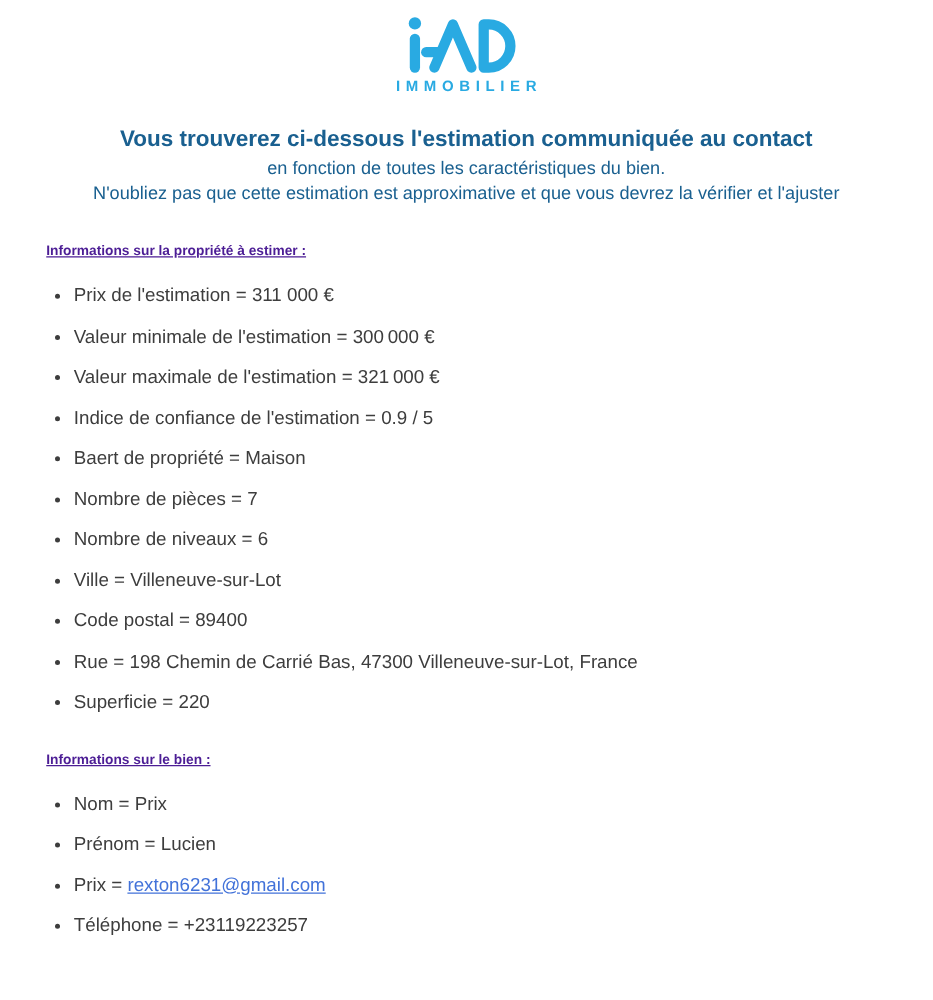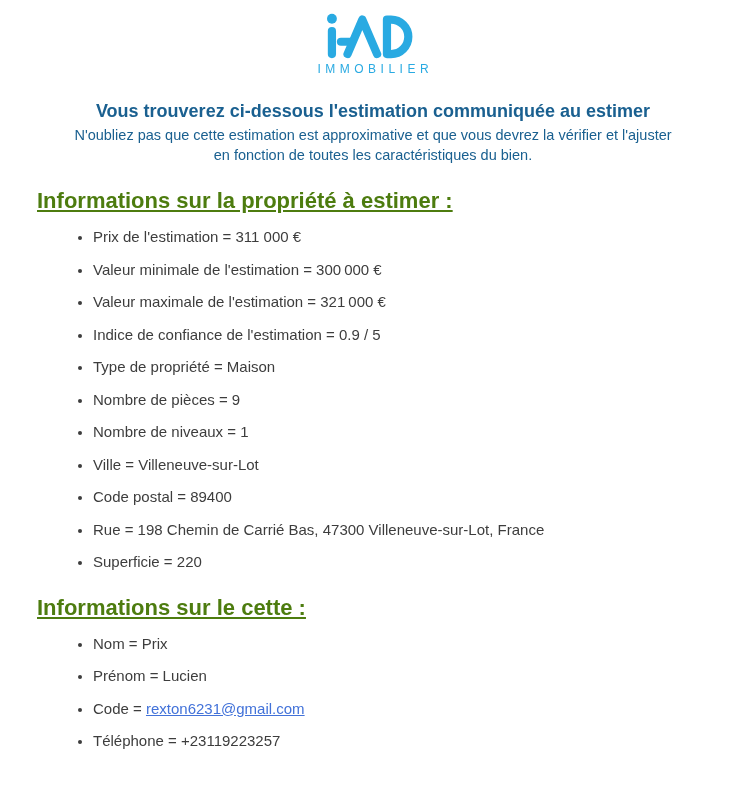--- a/index.html
+++ b/index.html
@@ -14,21 +14,21 @@
     width: 746px;
     height: 800px;
     padding-top: 13px;
     background: #ffffff;
   }
   
   .logo-block { text-align: center; }
   .logo-svg { display: block; margin: 0 auto; }
   .logo-sub {
     color: #29aae2;
-    font-weight: 400;
+    font-weight: 700;
     font-size: 12px;
     letter-spacing: 4.5px;
     padding-left: 4.5px; 
     margin-top: 3px;
     text-align: center;
   }
   
   .title {
     margin: 25px 30px 0;
     text-align: center;
@@ -40,30 +40,30 @@
   .subtitle {
     margin-top: 4px;
     text-align: center;
     font-size: 14.5px;
     line-height: 19.5px;
     color: #1a6090;
   }
   
   .section-heading {
     margin: 26px 0 0 37px;
-    font-size: 22px;
+    font-size: 11px;
     font-weight: 700;
-    color: #4d7c0f;
+    color: #4c1d95;
     text-decoration: underline;
     line-height: 20px;
   }
   .info-list {
     list-style: disc;
     margin: 16px 0 0 0;
-    padding-left: 93px;
+    padding-left: 59px;
   }
   .info-list li {
     font-size: 15px;
     line-height: 19.5px;
     color: #3d3d3d;
     margin-bottom: 13px;
   }
   .info-list li::marker { color: #3d3d3d; font-size: 13px; }
   .email-link {
     color: #4272d9;
@@ -86,44 +86,44 @@
         <path d="M28 50 L46 8 L64 50"></path>
 
         <path d="M76 50 L76 8 L81 8 A21 21 0 0 1 81 50 Z"></path>
       </g>
 
       <circle cx="9" cy="7" r="6" fill="#29aae2"></circle>
     </svg>
     <div class="logo-sub">IMMOBILIER</div>
   </div>
 
-  <h1 class="title">Vous trouverez ci-dessous l'estimation communiquée au estimer</h1>
+  <h1 class="title">Vous trouverez ci-dessous l'estimation communiquée au contact</h1>
   <div class="subtitle">
+    <div>en fonction de toutes les caractéristiques du bien.</div>
     <div>N'oubliez pas que cette estimation est approximative et que vous devrez la vérifier et l'ajuster</div>
-    <div>en fonction de toutes les caractéristiques du bien.</div>
   </div>
 
   <h2 class="section-heading">Informations sur la propriété à estimer :</h2>
   <ul class="info-list">
     <li>Prix de l'estimation = 311 000 €</li>
     <li>Valeur minimale de l'estimation = 300 000 €</li>
     <li>Valeur maximale de l'estimation = 321 000 €</li>
     <li>Indice de confiance de l'estimation = 0.9 / 5</li>
-    <li>Type de propriété = Maison</li>
-    <li>Nombre de pièces = 9</li>
-    <li>Nombre de niveaux = 1</li>
+    <li>Baert de propriété = Maison</li>
+    <li>Nombre de pièces = 7</li>
+    <li>Nombre de niveaux = 6</li>
     <li>Ville = Villeneuve-sur-Lot</li>
     <li>Code postal = 89400</li>
     <li>Rue = 198 Chemin de Carrié Bas, 47300 Villeneuve-sur-Lot, France</li>
     <li>Superficie = 220</li>
   </ul>
 
-  <h2 class="section-heading">Informations sur le cette :</h2>
+  <h2 class="section-heading">Informations sur le bien :</h2>
   <ul class="info-list">
     <li>Nom = Prix</li>
     <li>Prénom = Lucien</li>
     <li>
-      <span>Code = </span><a class="email-link" href="#">rexton6231@gmail.com</a>
+      <span>Prix = </span><a class="email-link" href="#">rexton6231@gmail.com</a>
     </li>
     <li>Téléphone = +23119223257</li>
   </ul>
 
 </div>
 
 </body></html>

